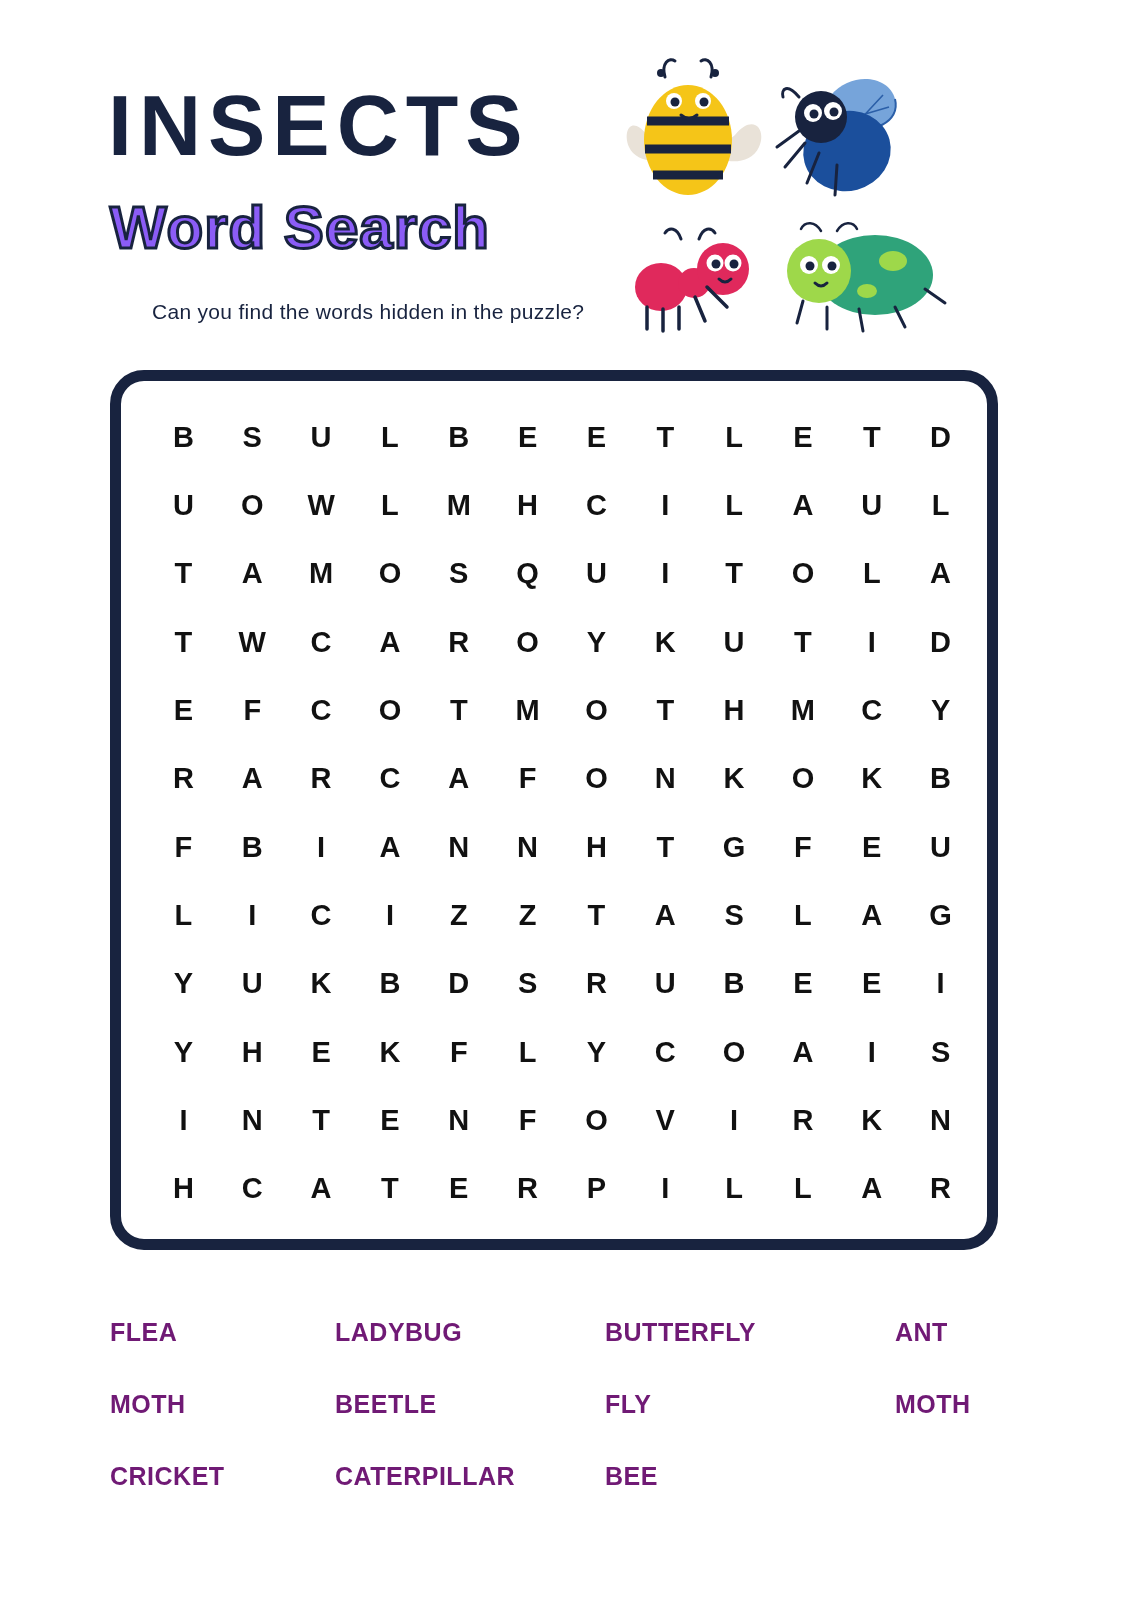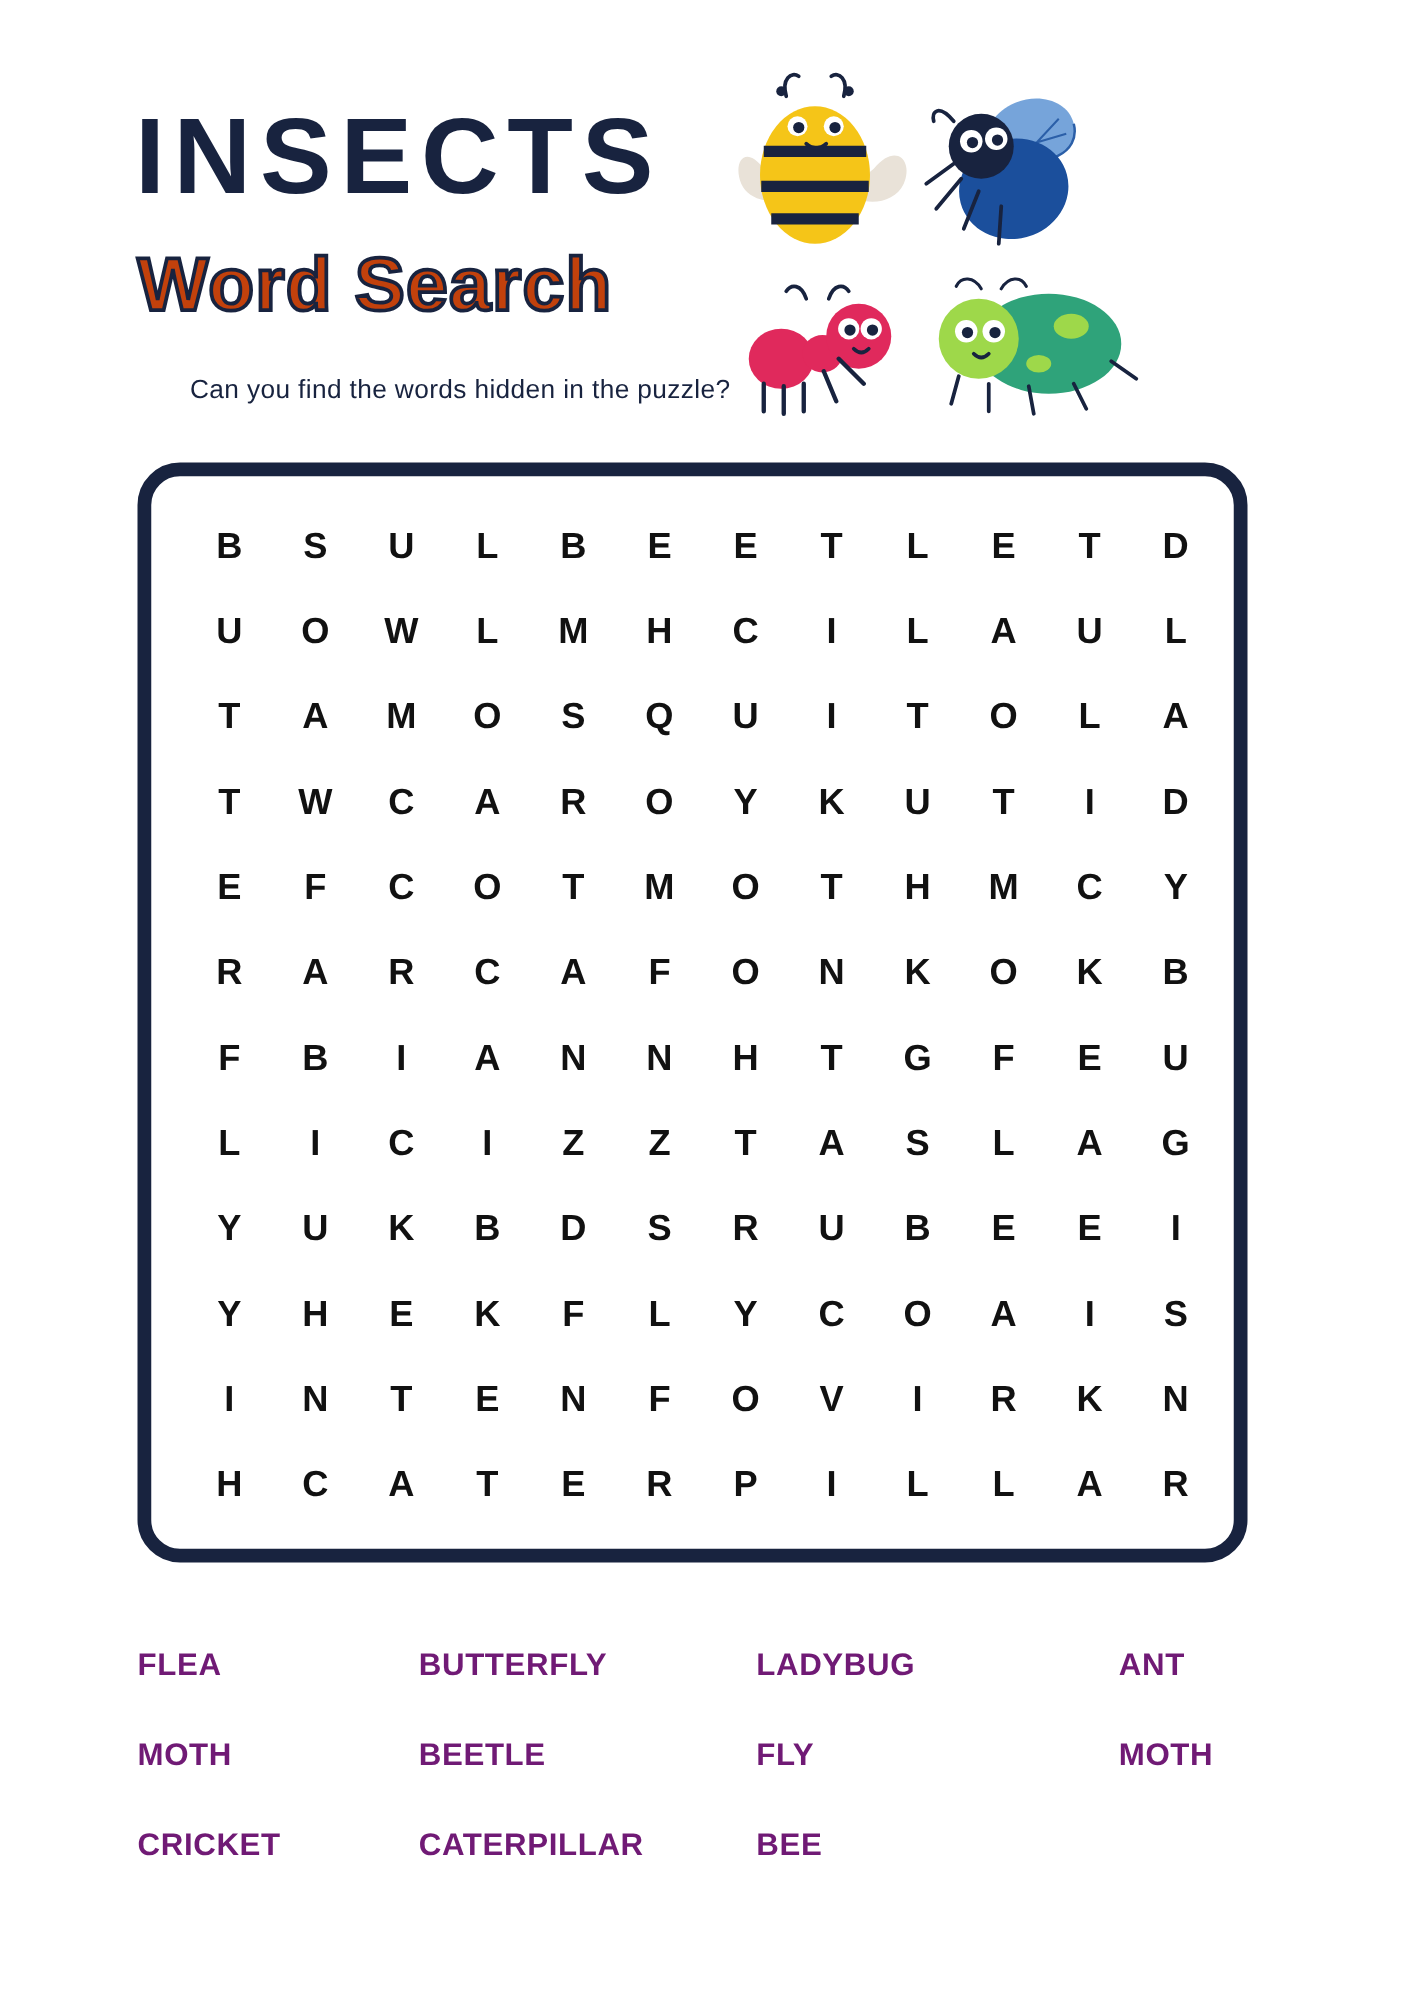--- a/index.html
+++ b/index.html
@@ -21,38 +21,39 @@
     background: #ffffff;
   }
 
   
   .header {
     position: absolute;
     left: 0;
     top: 0;
     width: 1041px;
     height: 360px;
+    padding-left: 36px;
   }
   .title-main {
     position: absolute;
     left: 108px;
     top: 82px;
     font-size: 86px;
     font-weight: 700;
     letter-spacing: 7px;
     color: #18233f;
     line-height: 1;
   }
   .title-sub {
     position: absolute;
     left: 110px;
     top: 198px;
     font-size: 60px;
     font-weight: 700;
-    color: #c2410c;
+    color: #8b5cf6;
     -webkit-text-stroke: 3px #18233f;
     letter-spacing: 1px;
     line-height: 1;
   }
   .subtitle {
     position: absolute;
     left: 112px;
     top: 300px;
     font-size: 21px;
     color: #18233f;
@@ -344,22 +345,22 @@
         <div class="cell">I</div>
         <div class="cell">L</div>
         <div class="cell">L</div>
         <div class="cell">A</div>
         <div class="cell">R</div>
       </div>
   </div>
 
   <div class="wordlist" id="word-list">
       <div class="word">FLEA</div>
+      <div class="word">LADYBUG</div>
       <div class="word">BUTTERFLY</div>
-      <div class="word">LADYBUG</div>
       <div class="word col4">ANT</div>
       <div class="word">MOTH</div>
       <div class="word">BEETLE</div>
       <div class="word col4">FLY</div>
       <div class="word">MOTH</div>
       <div class="word">CRICKET</div>
       <div class="word">CATERPILLAR</div>
       <div class="word col4">BEE</div>
     </div>
 

